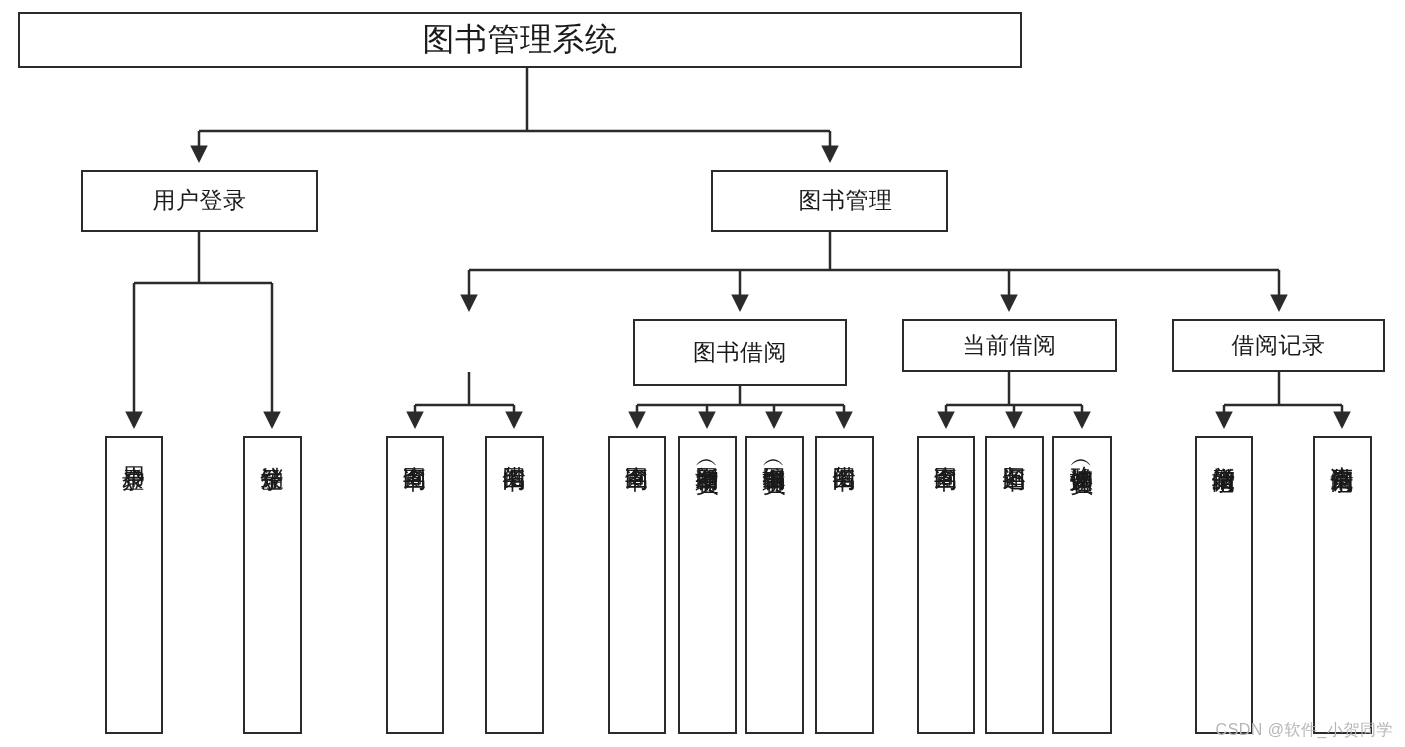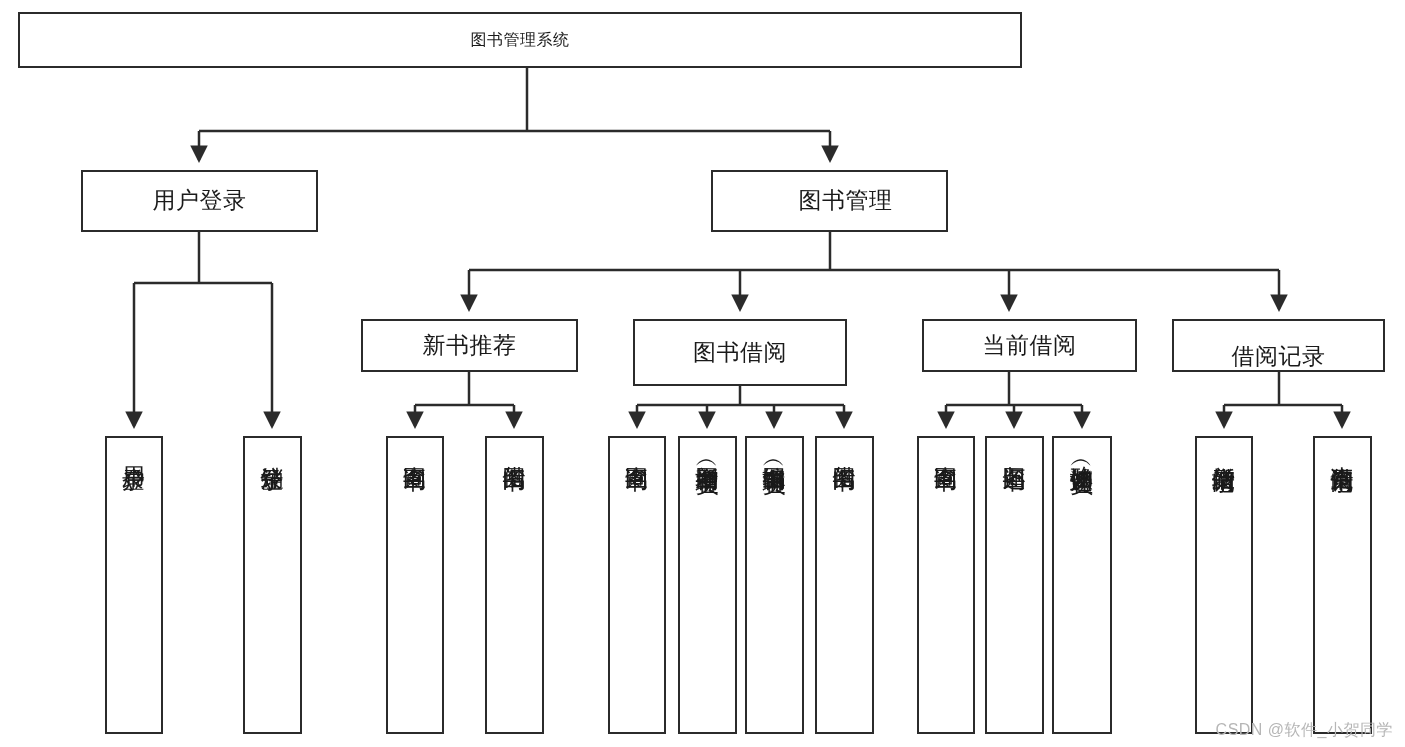--- a/index.html
+++ b/index.html
@@ -33,21 +33,21 @@
     display: block;
     text-align: center;
     line-height: 1.18;
     letter-spacing: 0.5px;
   }
   
   .node.h .label {
     font-size: 23px;
     writing-mode: horizontal-tb;
   }
-  .node.root .label { font-size: 16px; font-family: Liberation Serif, serif; }
+  .node.root .label { font-size: 32px; font-family: Liberation Serif, serif; }
   
   .node.v {
     align-items: flex-start;
     padding-top: 10px;
   }
   .node.v .label {
     writing-mode: vertical-rl;
     text-orientation: upright;
     font-size: 23px;
     line-height: 1.22;
@@ -134,30 +134,27 @@
     <span class="label">图书管理系统</span>
   </div>
 
   <div class="node h" style="left: 81px; top: 170px; width: 237px; height: 62px;">
     <span class="label">用户登录</span>
   </div>
   <div class="node h" style="left: 711px; top: 170px; width: 237px; height: 62px; padding-left: 32px;">
     <span class="label">图书管理</span>
   </div>
 
-  <div class="node h" style="left: 361px; top: 319px; width: 217px; height: 53px;">
-    <span class="label">新书推荐</span>
-  </div>
   <div class="node h" style="left: 633px; top: 319px; width: 214px; height: 67px;">
     <span class="label">图书借阅</span>
   </div>
-  <div class="node h" style="left: 902px; top: 319px; width: 215px; height: 53px; margin-left: 20px;">
+  <div class="node h" style="left: 902px; top: 319px; width: 215px; height: 53px;">
     <span class="label">当前借阅</span>
   </div>
-  <div class="node h" style="left: 1172px; top: 319px; width: 213px; height: 53px; align-items: flex-end;">
+  <div class="node h" style="left: 1172px; top: 319px; width: 213px; height: 53px;">
     <span class="label">借阅记录</span>
   </div>
 
   <div class="node v" style="left: 105px; top: 436px; width: 58px; height: 298px;">
     <span class="label">用户登录</span>
   </div>
   <div class="node v" style="left: 243px; top: 436px; width: 59px; height: 298px;">
     <span class="label">注销登录</span>
   </div>
   <div class="node v" style="left: 386px; top: 436px; width: 58px; height: 298px;">

